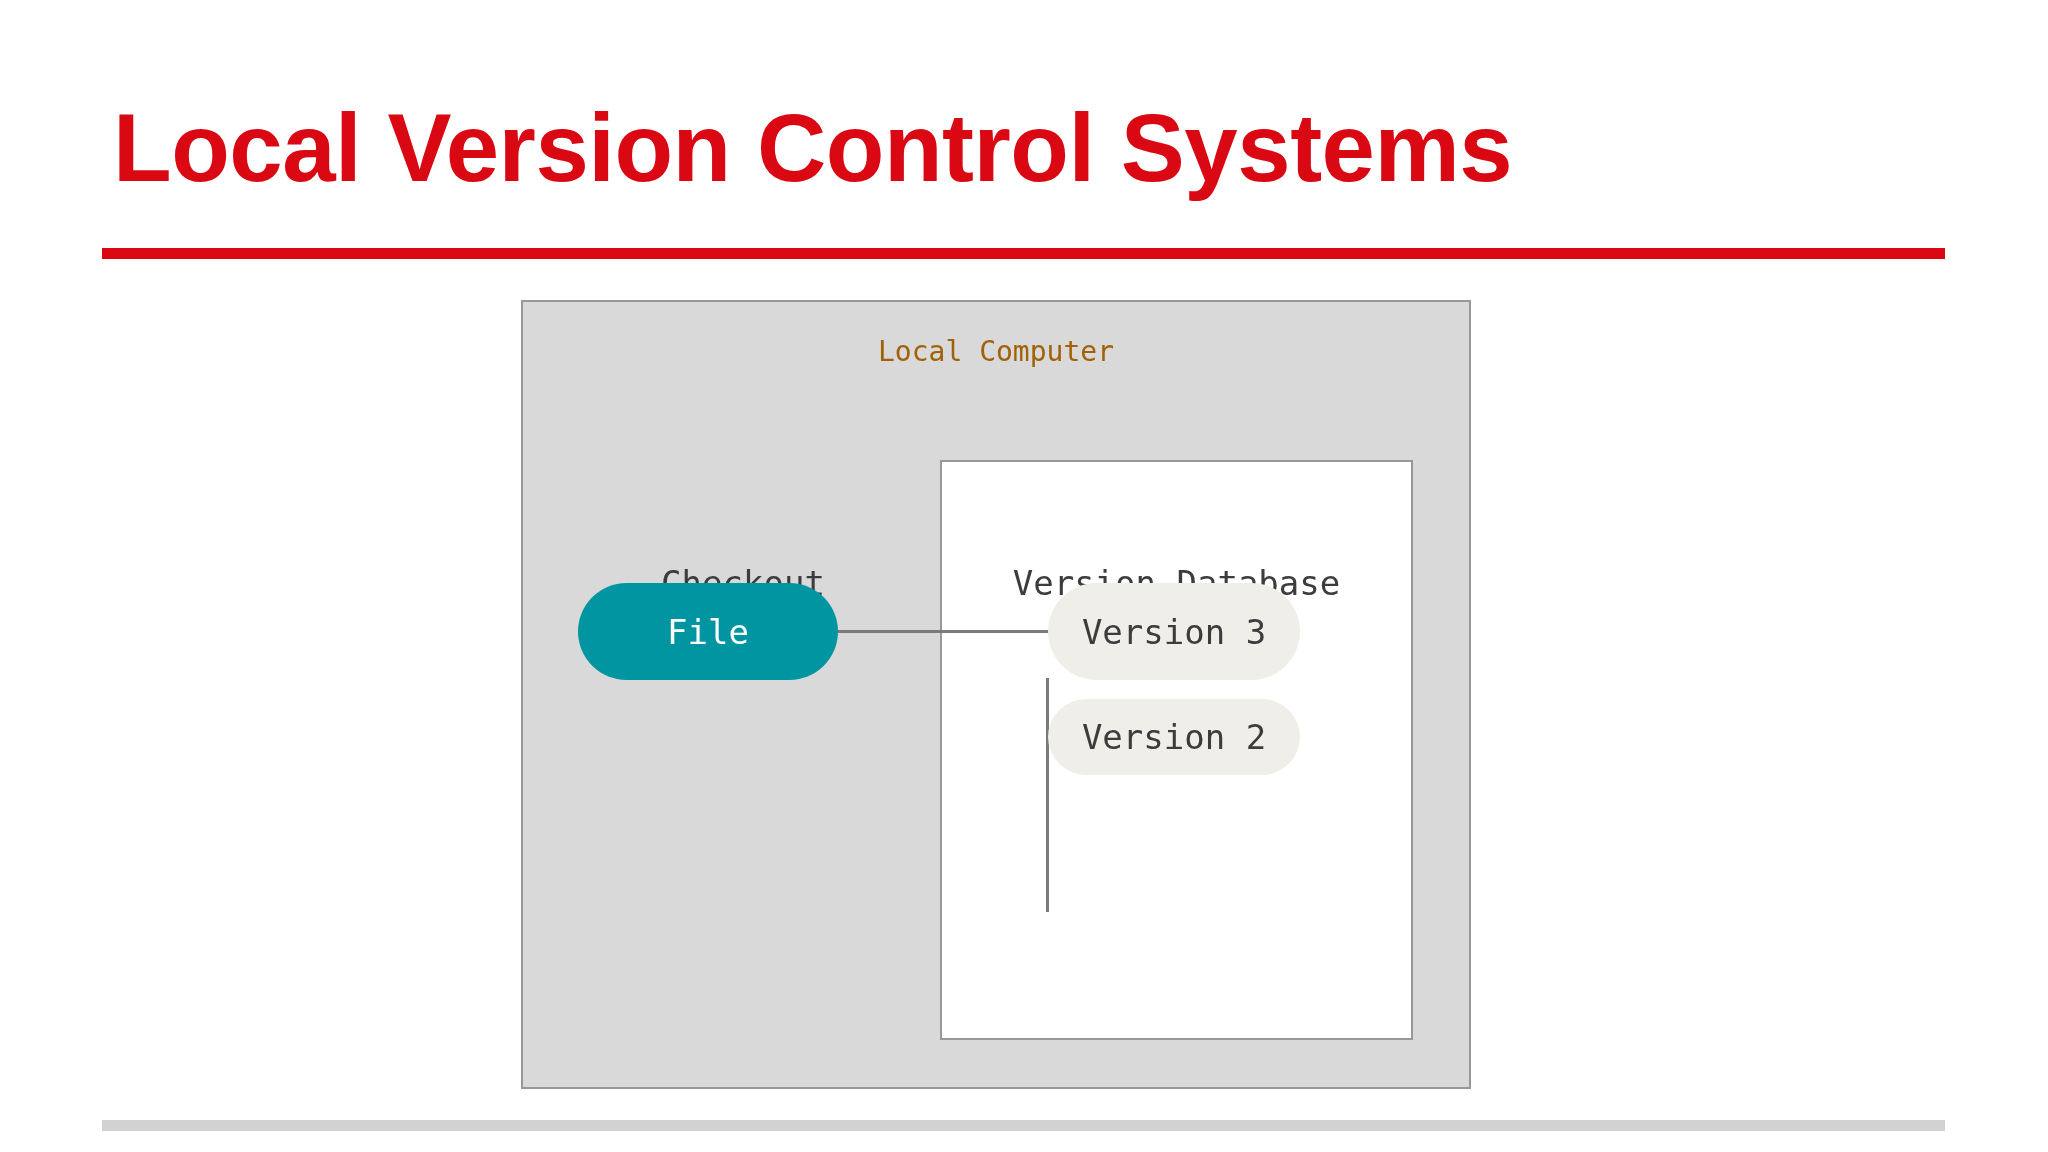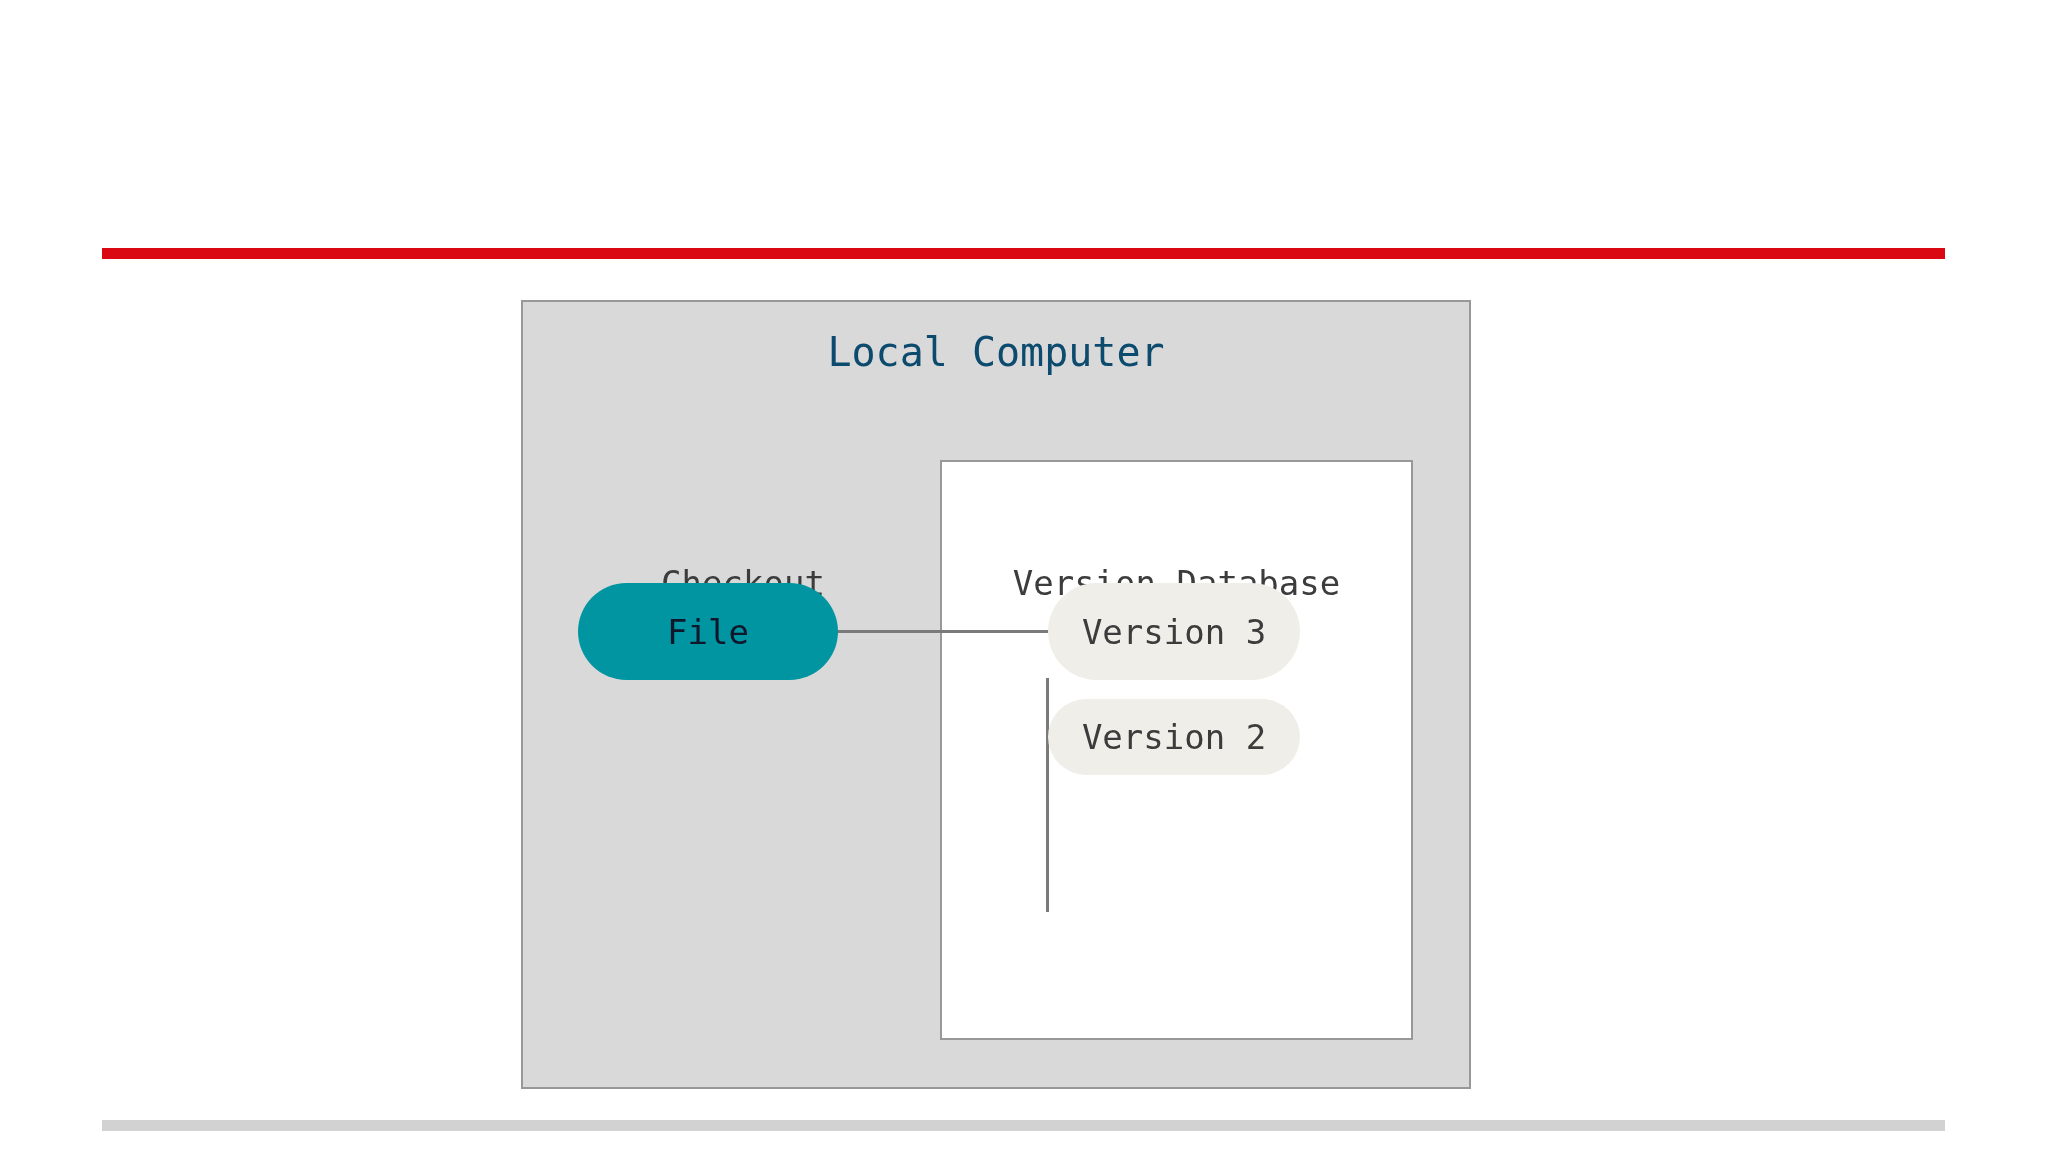--- a/index.html
+++ b/index.html
@@ -78,23 +78,23 @@
     border: 2px solid #989898;
   }
 
   #local-computer-label {
     position: absolute;
     left: 0;
     top: 30px;
     width: 950px;
     text-align: center;
     font-family: "DejaVu Sans Mono", "Liberation Mono", monospace;
-    font-size: 40px;
+    font-size: 28px;
     line-height: 44px;
-    color: #0c4a6e;
+    color: #a16207;
     white-space: nowrap;
   }
 
   #version-db-box {
     position: absolute;
     left: 419px;
     top: 160px;
     width: 473px;
     height: 580px;
     box-sizing: border-box;
@@ -167,21 +167,21 @@
     line-height: 40px;
     white-space: nowrap;
   }
 
   #node-file {
     left: 57px;
     top: 283px;
     width: 260px;
     height: 97px;
     background: #0095A1;
-    color: #0f172a;
+    color: #ffffff;
   }
 
   #node-version-3 {
     left: 527px;
     top: 283px;
     width: 252px;
     height: 97px;
     background: #F0EEE9;
     color: #3C3C3C;
   }
@@ -202,20 +202,21 @@
     height: 97px;
     background: #F0EEE9;
     color: #3C3C3C;
   }
 </style>
 </head>
 <body>
 
 <div id="slide">
 
+  <div id="slide-title">Local Version Control Systems</div>
 
   <div id="title-rule"></div>
 
   <div id="diagram">
 
     <div id="local-computer-box"></div>
 
     <div id="local-computer-label">Local Computer</div>
 
     <div id="version-db-box"></div>

